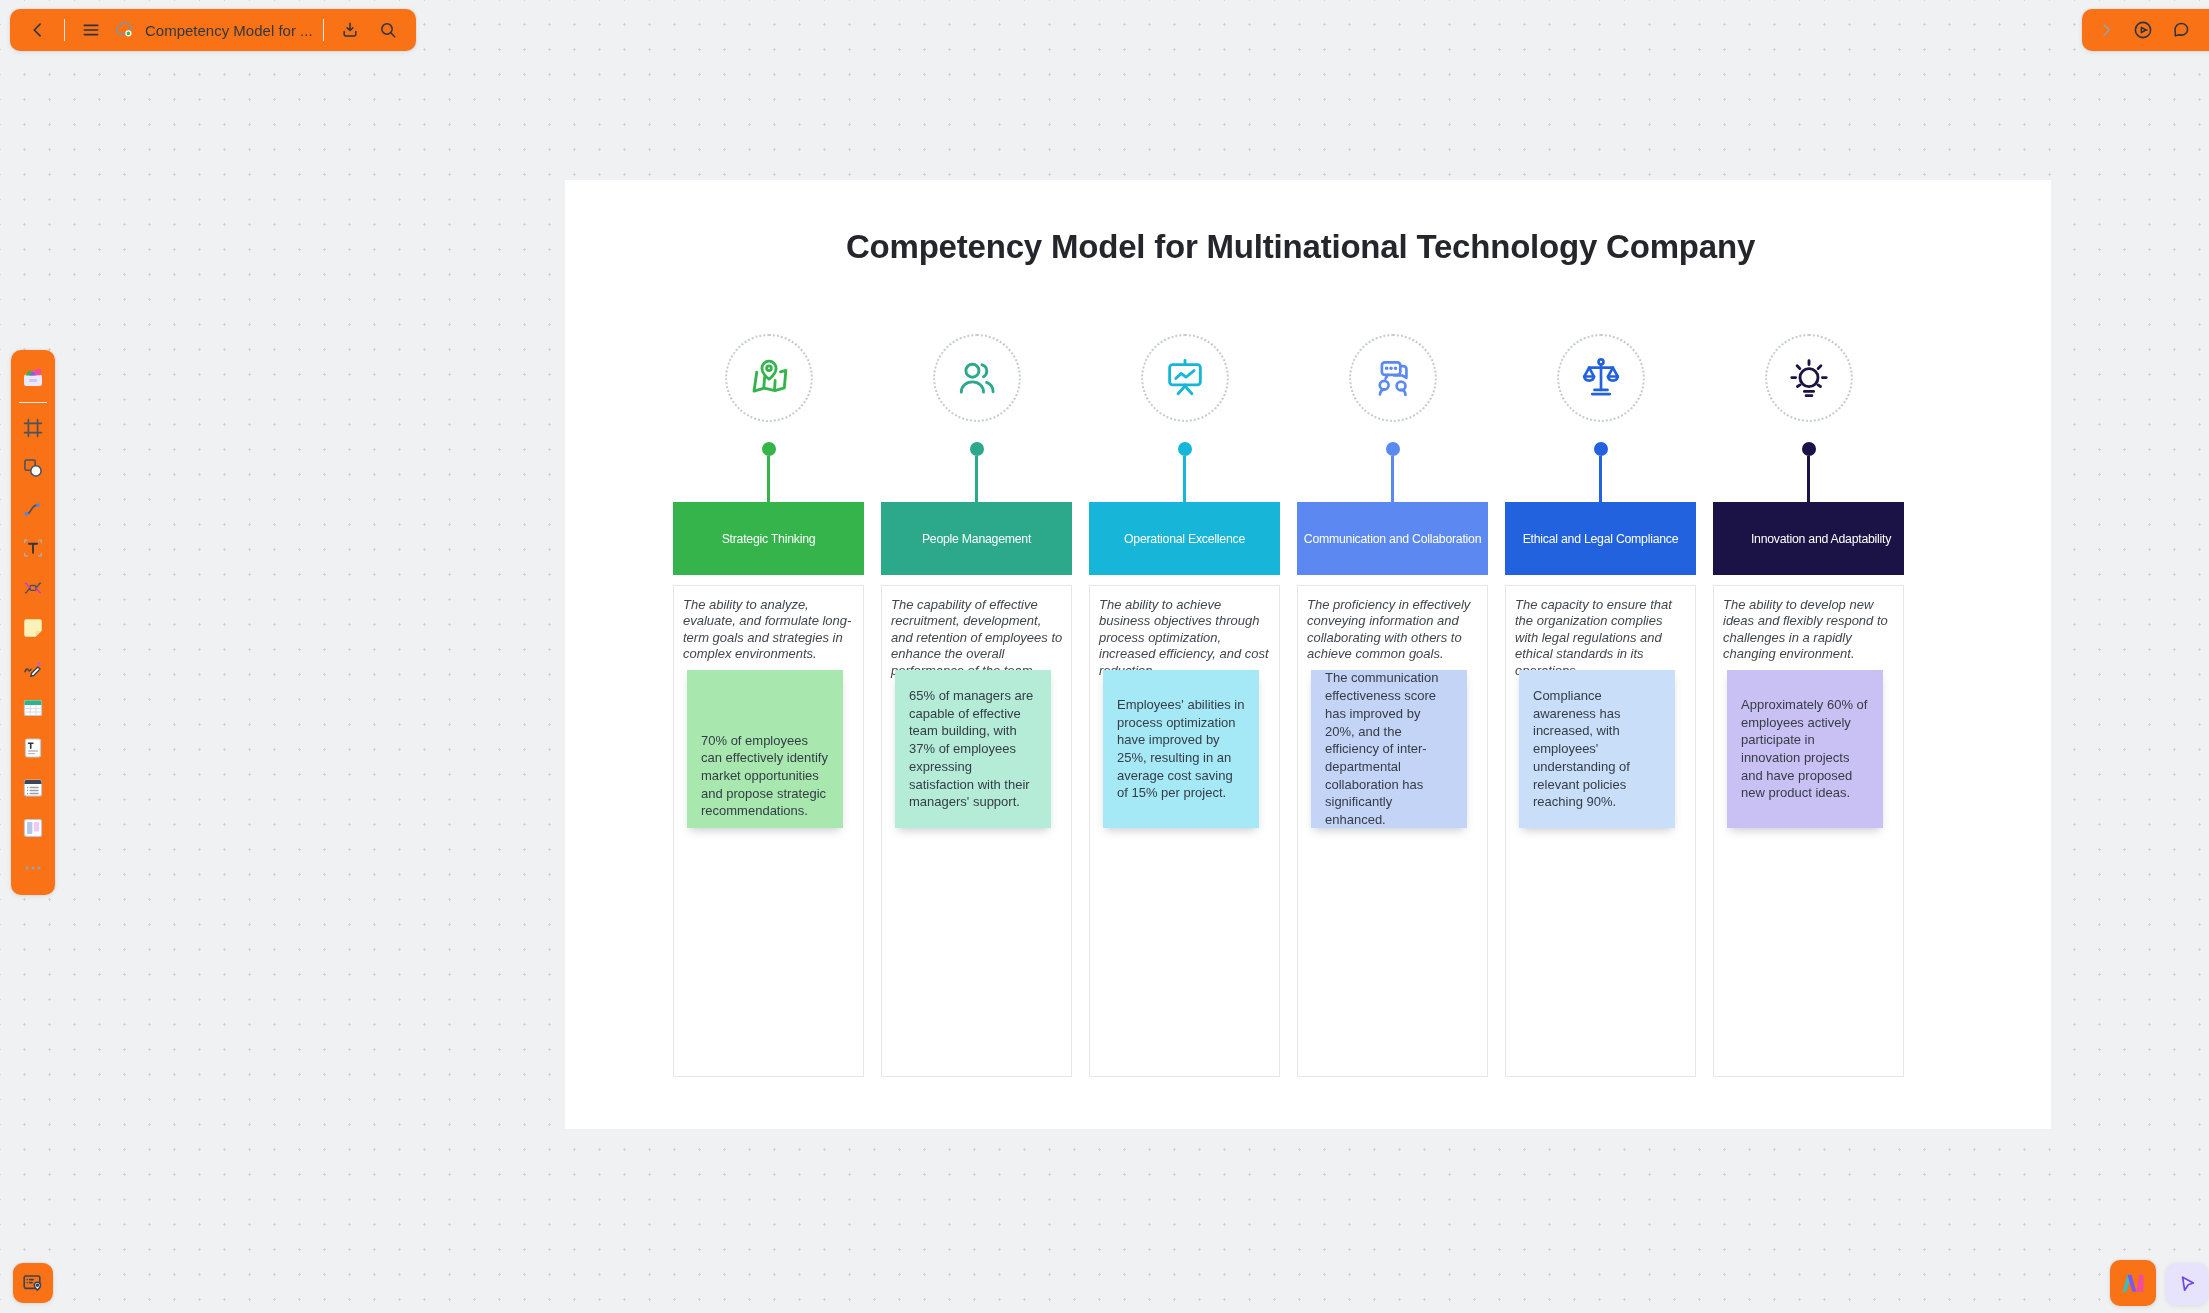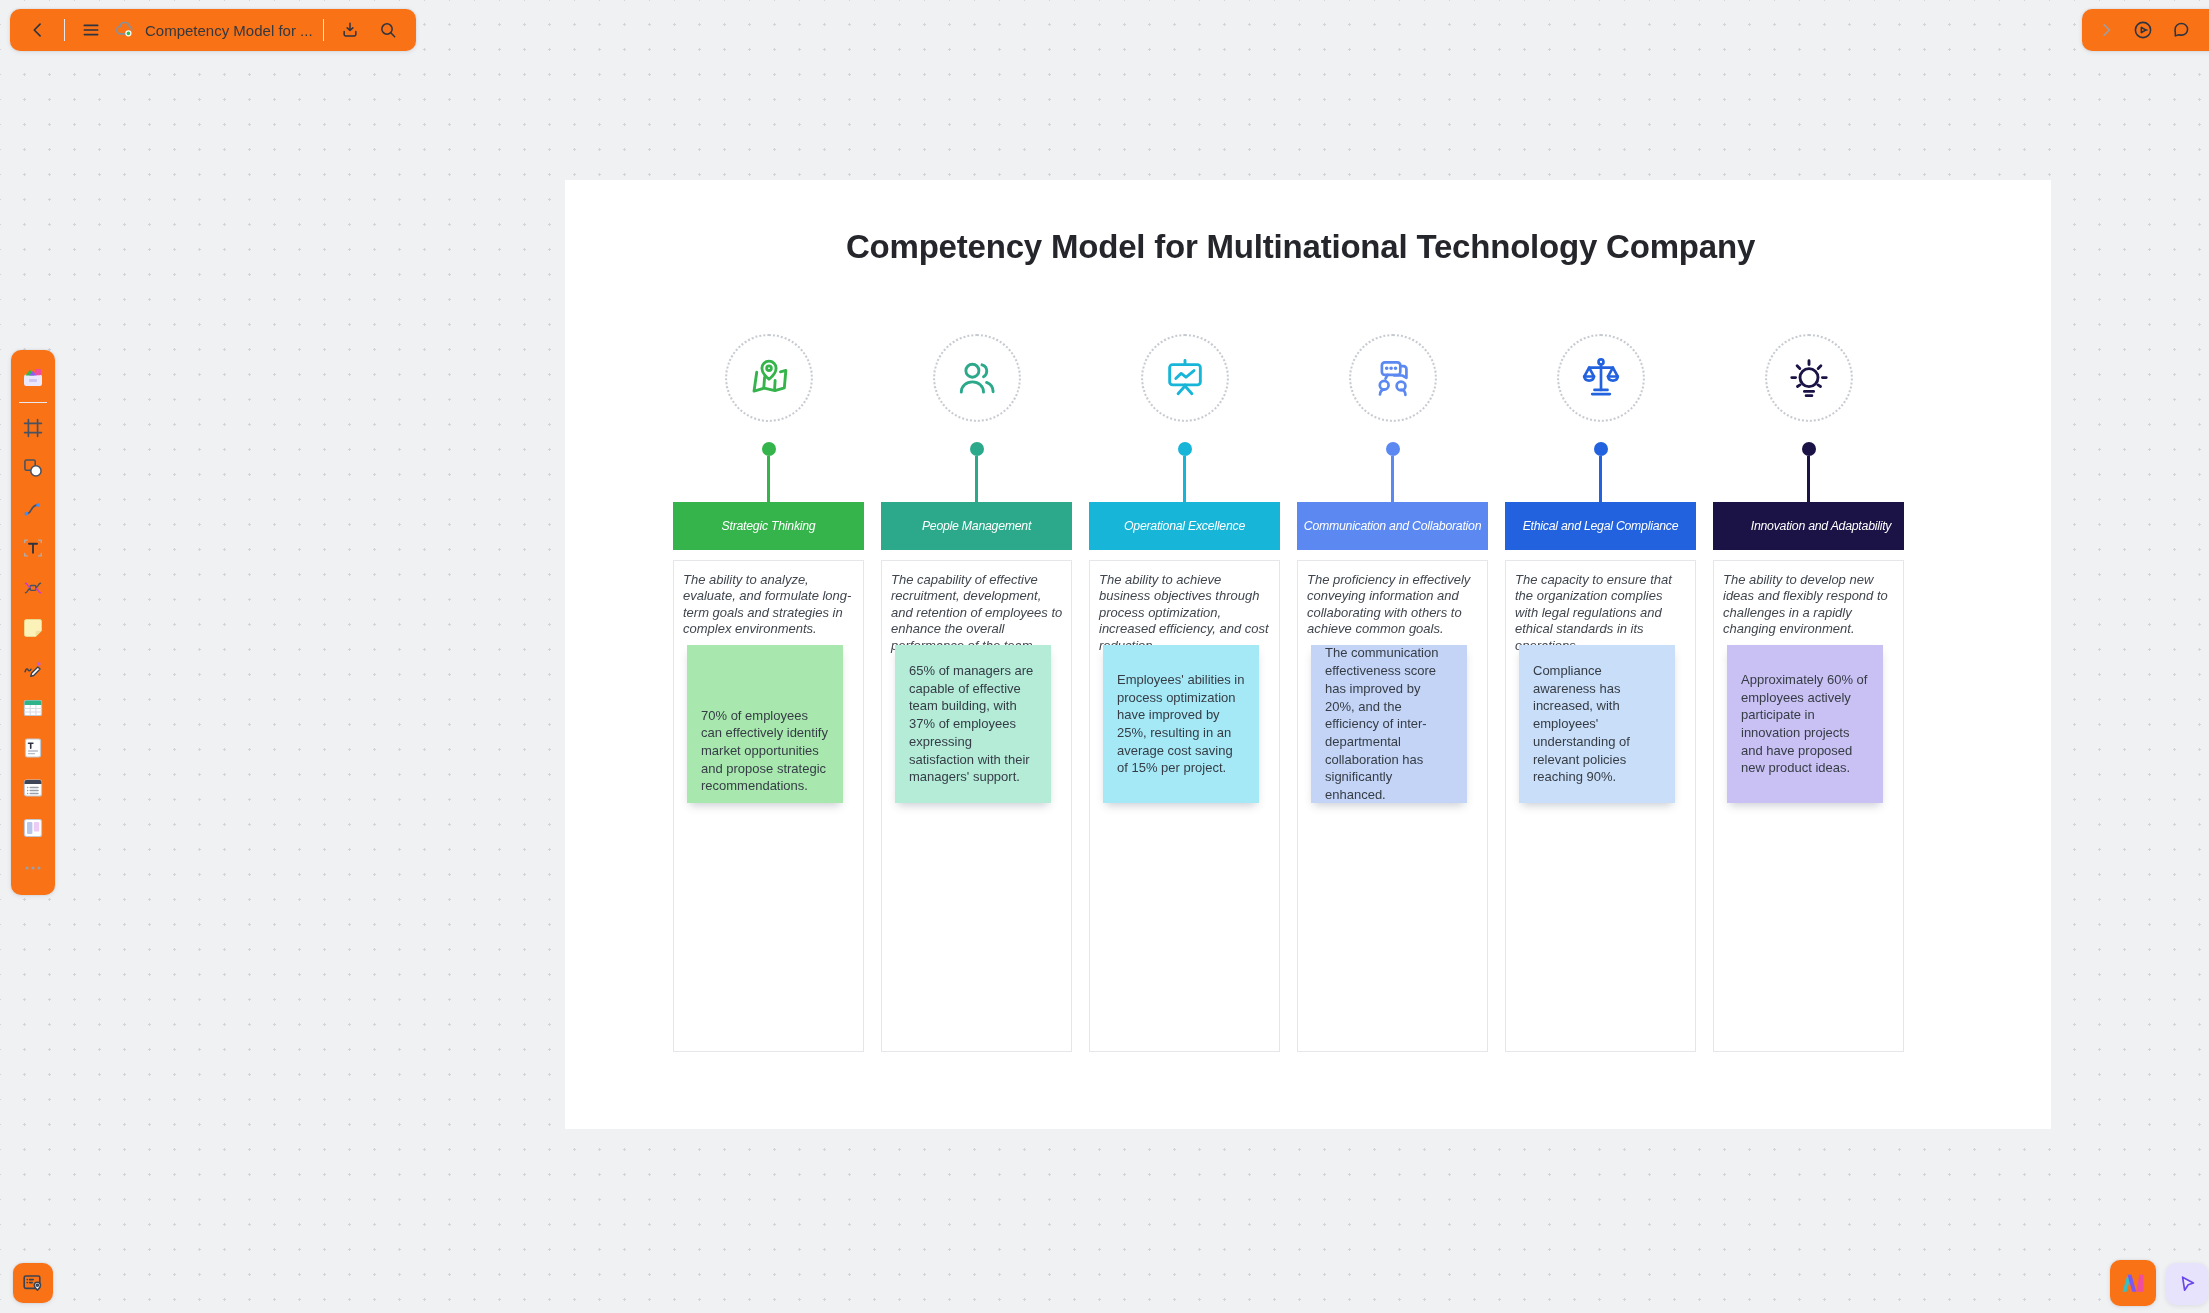--- a/index.html
+++ b/index.html
@@ -75,22 +75,22 @@
   }
   .column { width:191px; display:flex; flex-direction:column; align-items:center; }
   .circle {
     width:88px; height:88px; border:2px dotted #c7cbd1; border-radius:50%;
     display:flex; align-items:center; justify-content:center; background:#fff;
   }
   .col-icon svg { width:46px; height:46px; }
   .col-dot { width:14px; height:14px; border-radius:50%; margin-top:20px; }
   .col-line { width:3px; height:46px; }
   .col-header {
-    width:100%; height:48px; display:flex; align-items:center; justify-content:center;
-    overflow:hidden; padding:0 3px;font-style:italic;
+    width:100%; height:73px; display:flex; align-items:center; justify-content:center;
+    overflow:hidden; padding:0 3px;
   }
   .col-header span {
     color:#fff; font-size:12.3px; letter-spacing:-.25px; white-space:nowrap;
   }
   .col-card {
     position:relative; margin-top:10px; width:100%; height:492px;
     background:#fff; border:1px solid #e4e6e9;
   }
   .col-desc {
     position:absolute; top:11px; left:9px; right:7px;

